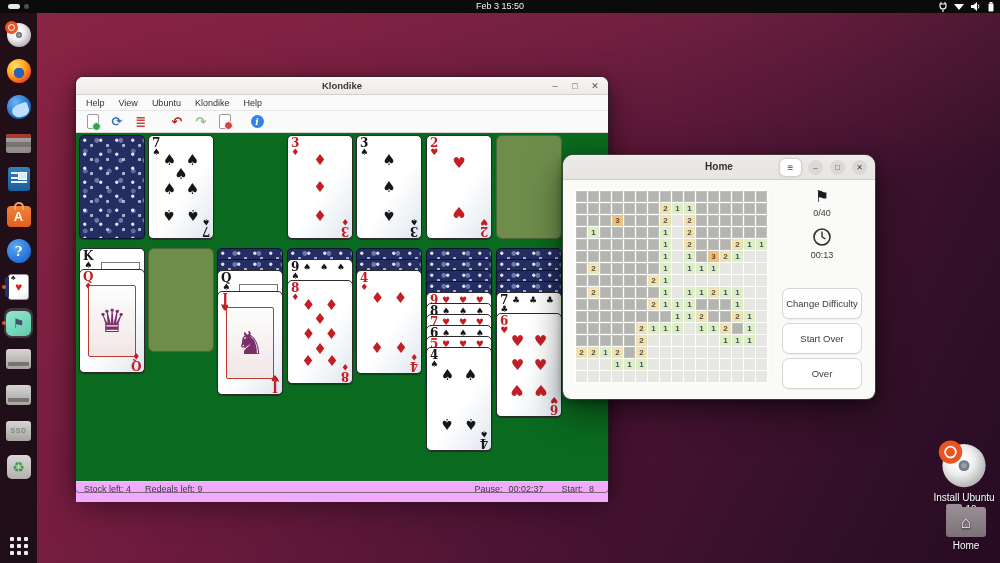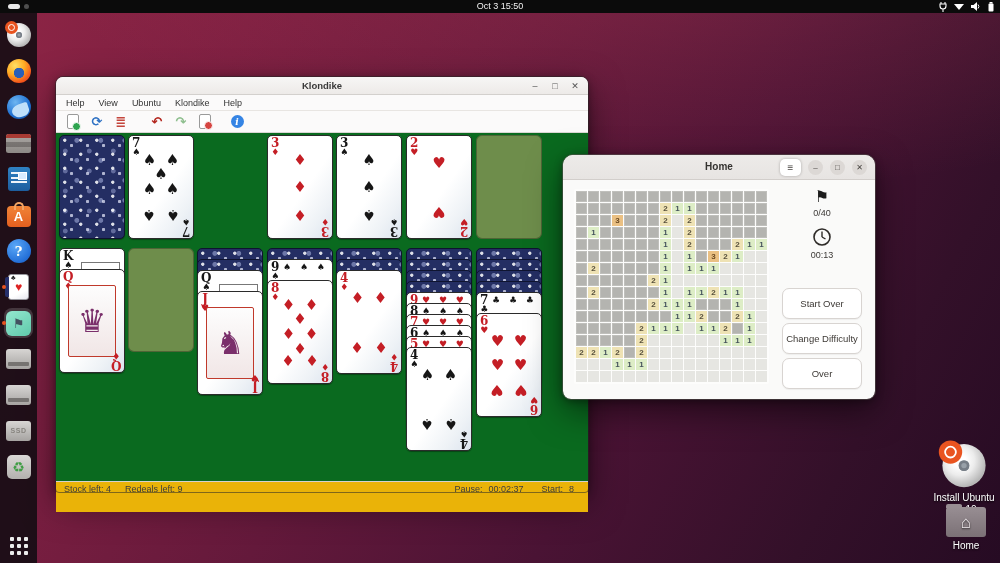--- a/index.html
+++ b/index.html
@@ -54,36 +54,36 @@
   .dicon{position:absolute;width:76px;text-align:center;color:#fff;font-size:10px;line-height:1.15;text-shadow:0 1px 2px rgba(0,0,0,.85);z-index:3}
   .dicon .iwrap{height:48px;display:flex;align-items:flex-start;justify-content:center}
   .scale18{transform:scale(1.8);transform-origin:top center;margin-top:3px}
   .ic-home{width:40px;height:30px;background:linear-gradient(#988e93,#7b7176);border-radius:3px;position:relative;margin:0 auto;display:flex;align-items:center;justify-content:center}
   .ic-home:before{content:"";position:absolute;top:-3px;left:0;width:16px;height:4px;background:#988e93;border-radius:2px 2px 0 0}
   .ic-home span{color:#efeaec;font-size:17px;line-height:1}
   .dlabel{margin-top:3px}
   
   .window{position:absolute;box-shadow:0 12px 34px rgba(0,0,0,.5),0 2px 8px rgba(0,0,0,.4)}
   
-  #klondike{left:56px;top:77px;width:532px;height:415px;border-radius:7px 7px 3px 3px;z-index:20;background:#fbfafa;outline:1px solid rgba(40,40,40,.55)}
+  #klondike{left:76px;top:77px;width:532px;height:415px;border-radius:7px 7px 3px 3px;z-index:20;background:#fbfafa;outline:1px solid rgba(40,40,40,.55)}
   .ktitle{height:17px;background:linear-gradient(#f7f6f5,#edeae8);border-bottom:1px solid #d3d0cd;border-radius:7px 7px 0 0;position:relative}
   .ktitle .t{position:absolute;width:100%;text-align:center;font-size:9.5px;font-weight:700;color:#3a3a3a;line-height:17px}
   .kctrls{position:absolute;right:8px;top:0;height:17px;display:flex;align-items:center;gap:10px}
   .kctrls span{font-size:9px;color:#555;width:10px;text-align:center}
   .kmenu{height:15px;background:#fbfafa;border-bottom:1px solid #e8e5e2;display:flex;align-items:center;padding-left:3px}
   .kmenu .mi{font-size:9px;color:#333;padding:0 7px}
   .ktools{height:21px;background:#fbfafa;border-bottom:1px solid #d9d6d3;display:flex;align-items:center;padding-left:5px}
   .tbi{width:24px;height:17px;display:flex;align-items:center;justify-content:center}
   .tbg{font-size:13px;font-weight:700;font-family:"DejaVu Sans",sans-serif;line-height:1}
   .tbnew,.tbdeal{width:10px;height:13px;background:#fff;border:1px solid #9a9a9a;border-radius:2px;position:relative}
   .tbnew:after{content:"";position:absolute;right:-3px;bottom:-3px;width:7px;height:7px;border-radius:50%;background:#2ea44f;border:1px solid #fff}
   .tbdeal:after{content:"";position:absolute;right:-3px;bottom:-2px;width:7px;height:7px;border-radius:50%;background:#d64541;border:1px solid #fff}
   .tbinfo{width:13px;height:13px;border-radius:50%;background:#3584e4;color:#fff;font:italic 700 9px "DejaVu Serif",serif;display:flex;align-items:center;justify-content:center}
   .felt{position:relative;height:348px;background:#0a6a1f;overflow:hidden}
-  .kstatus{height:14px;background:#eab308;border-top:1px solid #d5d2cf;display:flex;align-items:center;font-size:9px;color:#3c3c3c;padding:0 14px 16px 8px}
+  .kstatus{height:14px;background:#f0abfc;border-top:1px solid #d5d2cf;display:flex;align-items:center;font-size:9px;color:#3c3c3c;padding:0 14px 6px 8px}
   .kstatus .sp{margin-right:14px}
   .kstatus .fill{flex:1}
   .kstatus .lbl{margin-right:6px}
   .kstatus .val{margin-right:18px}
   
   .pile{position:absolute;width:66px}
   .card{position:absolute;left:0;top:0;width:66px;height:104px;border-radius:5px;box-sizing:border-box;border:1px solid #2b2b2b;background:linear-gradient(125deg,#ffffff 55%,#eef2f6 80%,#dce4ee 100%);box-shadow:0 1px 1px rgba(0,0,0,.35)}
   .card.back{background-color:#242e63;border-color:#0f1430;background-image:
     radial-gradient(circle at 30% 30%, rgba(255,255,255,.85) 1.3px, transparent 2px),
     radial-gradient(circle at 72% 68%, rgba(235,238,255,.7) 1.3px, transparent 2px),
@@ -123,21 +123,21 @@
   .mtime{font-size:9px;color:#3c3936;margin-top:3px}
   .mbuttons{margin-top:28px;display:flex;flex-direction:column;align-items:center}
   .mbtn{width:78px;height:29px;margin-bottom:4px;background:#fff;border:1px solid #d8d4d1;border-radius:7px;font-size:9.5px;color:#3d3935;display:flex;align-items:center;justify-content:center;box-shadow:0 1px 1px rgba(0,0,0,.05)}
 </style>
 </head>
 <body>
 
 <div class="topbar">
   <span class="tb-pill"></span>
   <span class="tb-pill2"></span>
-  <div class="tb-clock">Oct 3 15:50</div>
+  <div class="tb-clock">Feb 3 15:50</div>
   <div class="tb-tray">
     <svg width="8" height="10" viewBox="0 0 8 10">
         <path d="M2 0v2M6 0v2M1 2h6v2a3 3 0 0 1-6 0zM4 7v3" stroke="#fff" stroke-width="1.1" fill="none"></path>
       </svg>
     <svg width="10" height="8" viewBox="0 0 10 8">
         <path d="M0 1h10L5 7z" fill="#fff"></path>
       </svg>
     <svg width="10" height="9" viewBox="0 0 10 9">
         <path d="M0 3h2.5L6 0v9L2.5 6H0z" fill="#fff"></path>
         <path d="M7 2.5a3 3 0 0 1 0 4" stroke="#fff" stroke-width="1" fill="none"></path>
@@ -820,18 +820,18 @@
   <div class="mpanel">
     <span class="mflag">⚑</span>
     <span class="mcount">0/40</span>
     <svg width="20" height="20" viewBox="0 0 20 20">
       <circle cx="10" cy="10" r="8" fill="none" stroke="#2e2b28" stroke-width="1.6"></circle>
       <line x1="10" y1="10" x2="10" y2="4.5" stroke="#2e2b28" stroke-width="1.4"></line>
       <line x1="10" y1="10" x2="13.5" y2="12" stroke="#2e2b28" stroke-width="1.4"></line>
     </svg>
     <span class="mtime">00:13</span>
     <div class="mbuttons" id="mbuttons">
+        <div class="mbtn">Change Difficulty</div>
         <div class="mbtn">Start Over</div>
-        <div class="mbtn">Change Difficulty</div>
         <div class="mbtn">Over</div>
       </div>
   </div>
 </div>
 
 </body></html>

